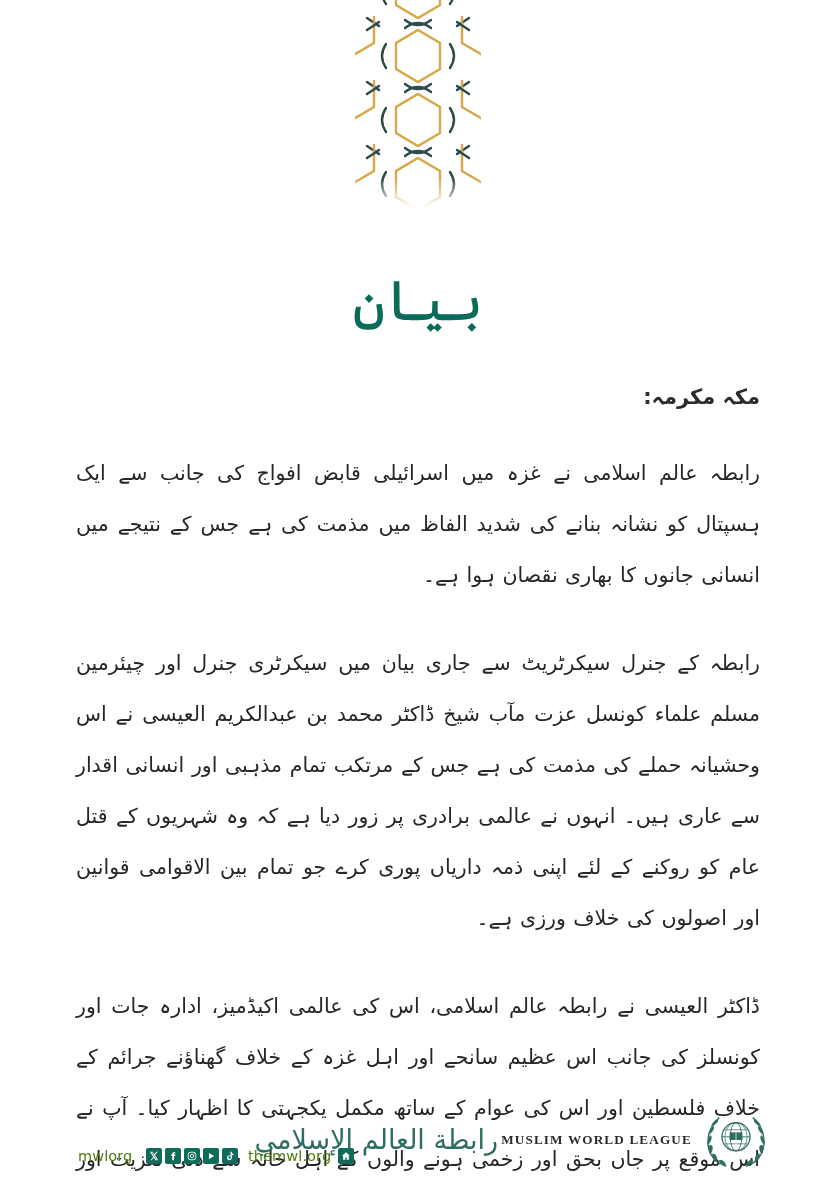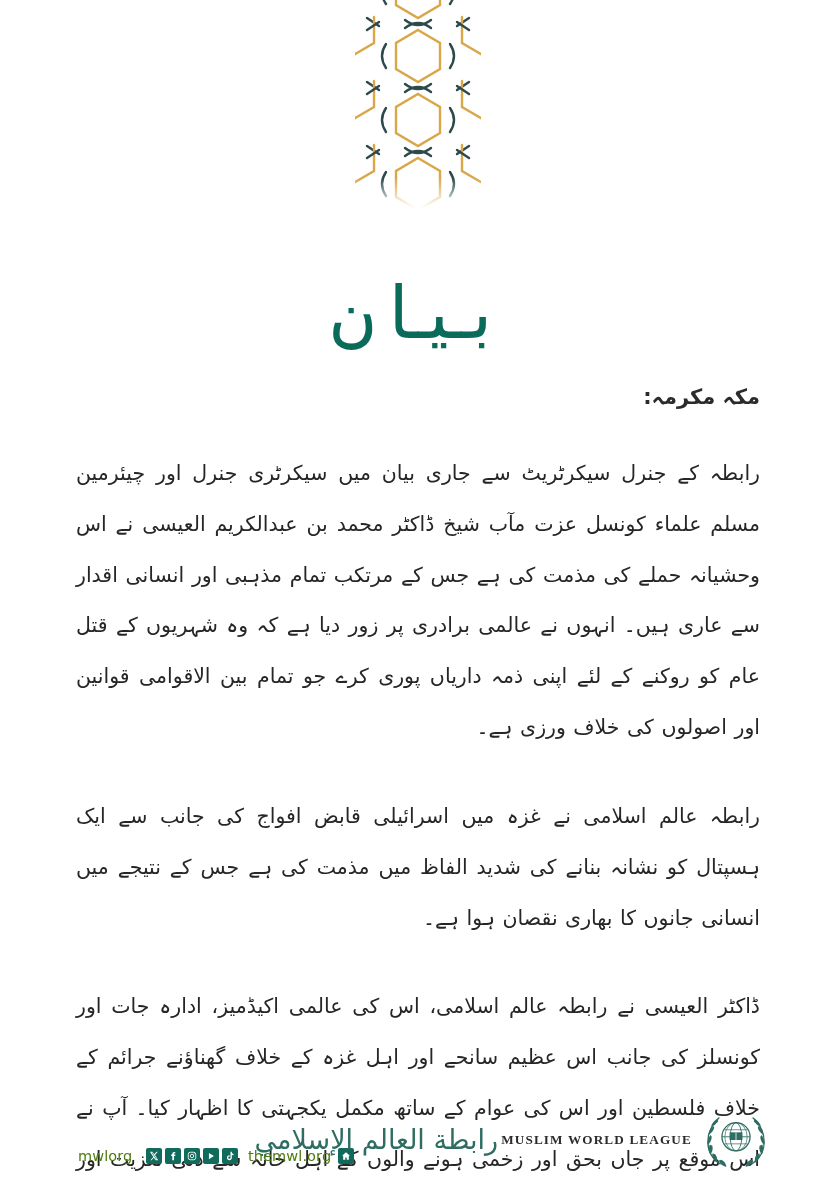--- a/index.html
+++ b/index.html
@@ -41,22 +41,22 @@
   
   .title-wrap {
     position: absolute;
     top: 232px;
     left: 0;
     width: 100%;
     text-align: center;
   }
   .doc-title {
     display: inline-block;
-    font-family: Liberation Mono, monospace;
-    font-size: 72px;
+    font-family: Liberation Sans, sans-serif;
+    font-size: 56px;
     line-height: 1.1;
     font-weight: 400;
     color: #0b6b5b;
     direction: rtl;
     letter-spacing: 0;
   }
 
   
   .body-col {
     position: absolute;
@@ -204,22 +204,22 @@
       <use href="#hexcell" x="0" y="152"></use>
     </svg>
   </div>
 
   <div class="title-wrap">
     <h1 class="doc-title">بیان</h1>
   </div>
 
   <div class="body-col">
     <p class="dateline">مکہ مکرمہ:</p>
+    <p class="para">رابطہ عالم اسلامی نے غزہ میں اسرائیلی قابض افواج کی جانب سے ایک ہسپتال کو نشانہ بنانے کی شدید الفاظ میں مذمت کی ہے جس کے نتیجے میں انسانی جانوں کا بھاری نقصان ہوا ہے۔</p>
     <p class="para">رابطہ کے جنرل سیکرٹریٹ سے جاری بیان میں سیکرٹری جنرل اور چیئرمین مسلم علماء کونسل عزت مآب شیخ ڈاکٹر محمد بن عبدالکریم العیسی نے اس وحشیانہ حملے کی مذمت کی ہے جس کے مرتکب تمام مذہبی اور انسانی اقدار سے عاری ہیں۔ انہوں نے عالمی برادری پر زور دیا ہے کہ وہ شہریوں کے قتل عام کو روکنے کے لئے اپنی ذمہ داریاں پوری کرے جو تمام بین الاقوامی قوانین اور اصولوں کی خلاف ورزی ہے۔</p>
-    <p class="para">رابطہ عالم اسلامی نے غزہ میں اسرائیلی قابض افواج کی جانب سے ایک ہسپتال کو نشانہ بنانے کی شدید الفاظ میں مذمت کی ہے جس کے نتیجے میں انسانی جانوں کا بھاری نقصان ہوا ہے۔</p>
     <p class="para">ڈاکٹر العیسی نے رابطہ عالم اسلامی، اس کی عالمی اکیڈمیز، ادارہ جات اور کونسلز کی جانب اس عظیم سانحے اور اہل غزہ کے خلاف گھناؤنے جرائم کے خلاف فلسطین اور اس کی عوام کے ساتھ مکمل یکجہتی کا اظہار کیا۔ آپ نے اس موقع پر جاں بحق اور زخمی ہونے والوں کے اہل خانہ سے دلی تعزیت اور ہمدردی کا اظہار کرتے ہوئے دعا کی ہے کہ اللہ تعالی مرحومین کو اپنی جوارِ رحمت میں جگہ عطا فرمائے، انہیں جنت میں اعلی مقام عطا فرمائے، ان کے اہل خانہ کو صبر جمیل عطا فرمائے اور زخمیوں کو جلد صحت یاب فرمائے۔</p>
   </div>
 
   <div class="footer">
 
     <div class="social-group">
       <span class="handle">mwlorg</span>
       <span class="icon-row">
 
         <span class="sq-icon">

